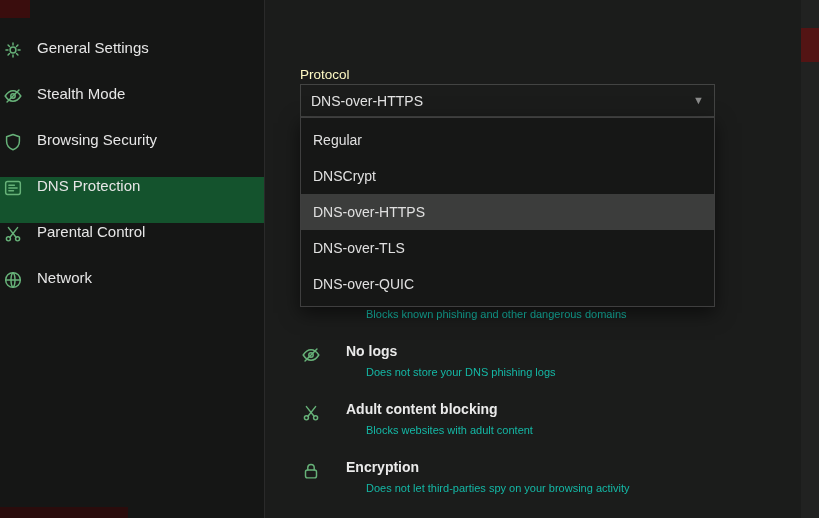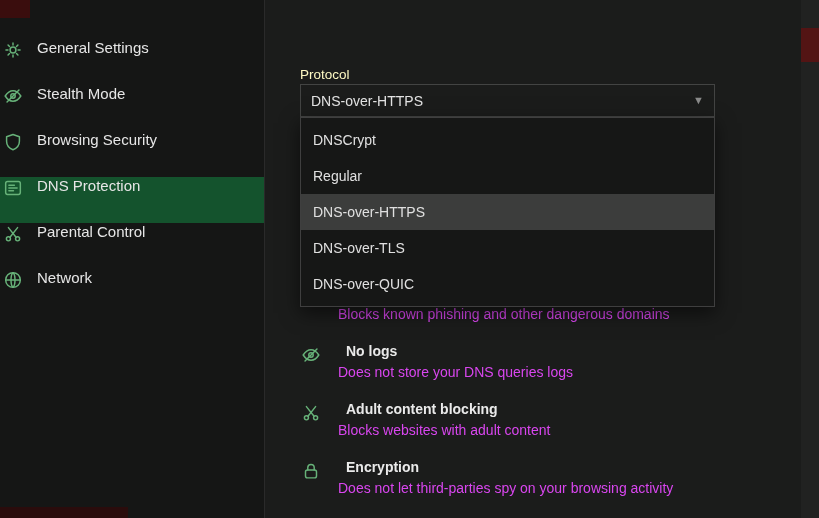--- a/index.html
+++ b/index.html
@@ -56,21 +56,21 @@
     height: 36px; display: flex; align-items: center;
     padding: 0 12px; font-size: 14px; color: #e0e0e0; cursor: pointer;
   }
   .option.highlighted { background: #3c3d3c; }
 
   
   .features { position: absolute; left: 34px; top: 284px; width: 470px; }
   .feature { position: relative; padding-left: 38px; margin-bottom: 19px; min-height: 39px; }
   .feature .icon { position: absolute; left: 0; top: 2px; }
   .feature-title { font-size: 14px; font-weight: 700; color: #eaeaea; min-height: 18px; line-height: 18px; margin-left: 8px; }
-  .feature-desc { font-size: 14px; color: #d946ef; margin-top: 4px; line-height: 17px; }
+  .feature-desc { font-size: 11px; color: #14b8a6; margin-top: 4px; line-height: 17px; margin-left: 28px; }
 
   
   .artifact-top-left {
     position: absolute; left: 0; top: 0; width: 30px; height: 18px;
     background: #3a0d0d;
   }
   .right-strip {
     position: absolute; left: 801px; top: 0; width: 18px; height: 518px;
     background: #212221;
   }
@@ -182,21 +182,21 @@
 
       <div class="feature">
         <span class="icon">
           <svg viewBox="0 0 24 24" fill="none" stroke="#67b279" stroke-width="1.6" stroke-linecap="round">
             <path d="M3.5 12c2.4-3.8 5.6-5.7 8.5-5.7s6.1 1.9 8.5 5.7c-2.4 3.8-5.6 5.7-8.5 5.7S5.9 15.8 3.5 12z"></path>
             <circle cx="12" cy="12" r="2.4"></circle>
             <path d="M5.5 18.5L18.5 5.5"></path>
           </svg>
         </span>
         <div class="feature-title">No logs</div>
-        <div class="feature-desc">Does not store your DNS queries logs</div>
+        <div class="feature-desc">Does not store your DNS phishing logs</div>
       </div>
 
       <div class="feature">
         <span class="icon">
           <svg viewBox="0 0 24 24" fill="none" stroke="#67b279" stroke-width="1.6" stroke-linecap="round">
             <circle cx="7" cy="17.3" r="2.2"></circle>
             <circle cx="17" cy="17.3" r="2.2"></circle>
             <path d="M8.7 15.6L17 5M15.3 15.6L7 5"></path>
           </svg>
         </span>
@@ -212,24 +212,24 @@
           </svg>
         </span>
         <div class="feature-title">Encryption</div>
         <div class="feature-desc">Does not let third-parties spy on your browsing activity</div>
       </div>
 
     </div>
 
     <div class="dropdown">
       <div class="option">
+        <span>Regular</span>
+      </div>
+      <div class="option">
         <span>DNSCrypt</span>
-      </div>
-      <div class="option">
-        <span>Regular</span>
       </div>
       <div class="option highlighted">
         <span>DNS-over-HTTPS</span>
       </div>
       <div class="option">
         <span>DNS-over-TLS</span>
       </div>
       <div class="option">
         <span>DNS-over-QUIC</span>
       </div>

